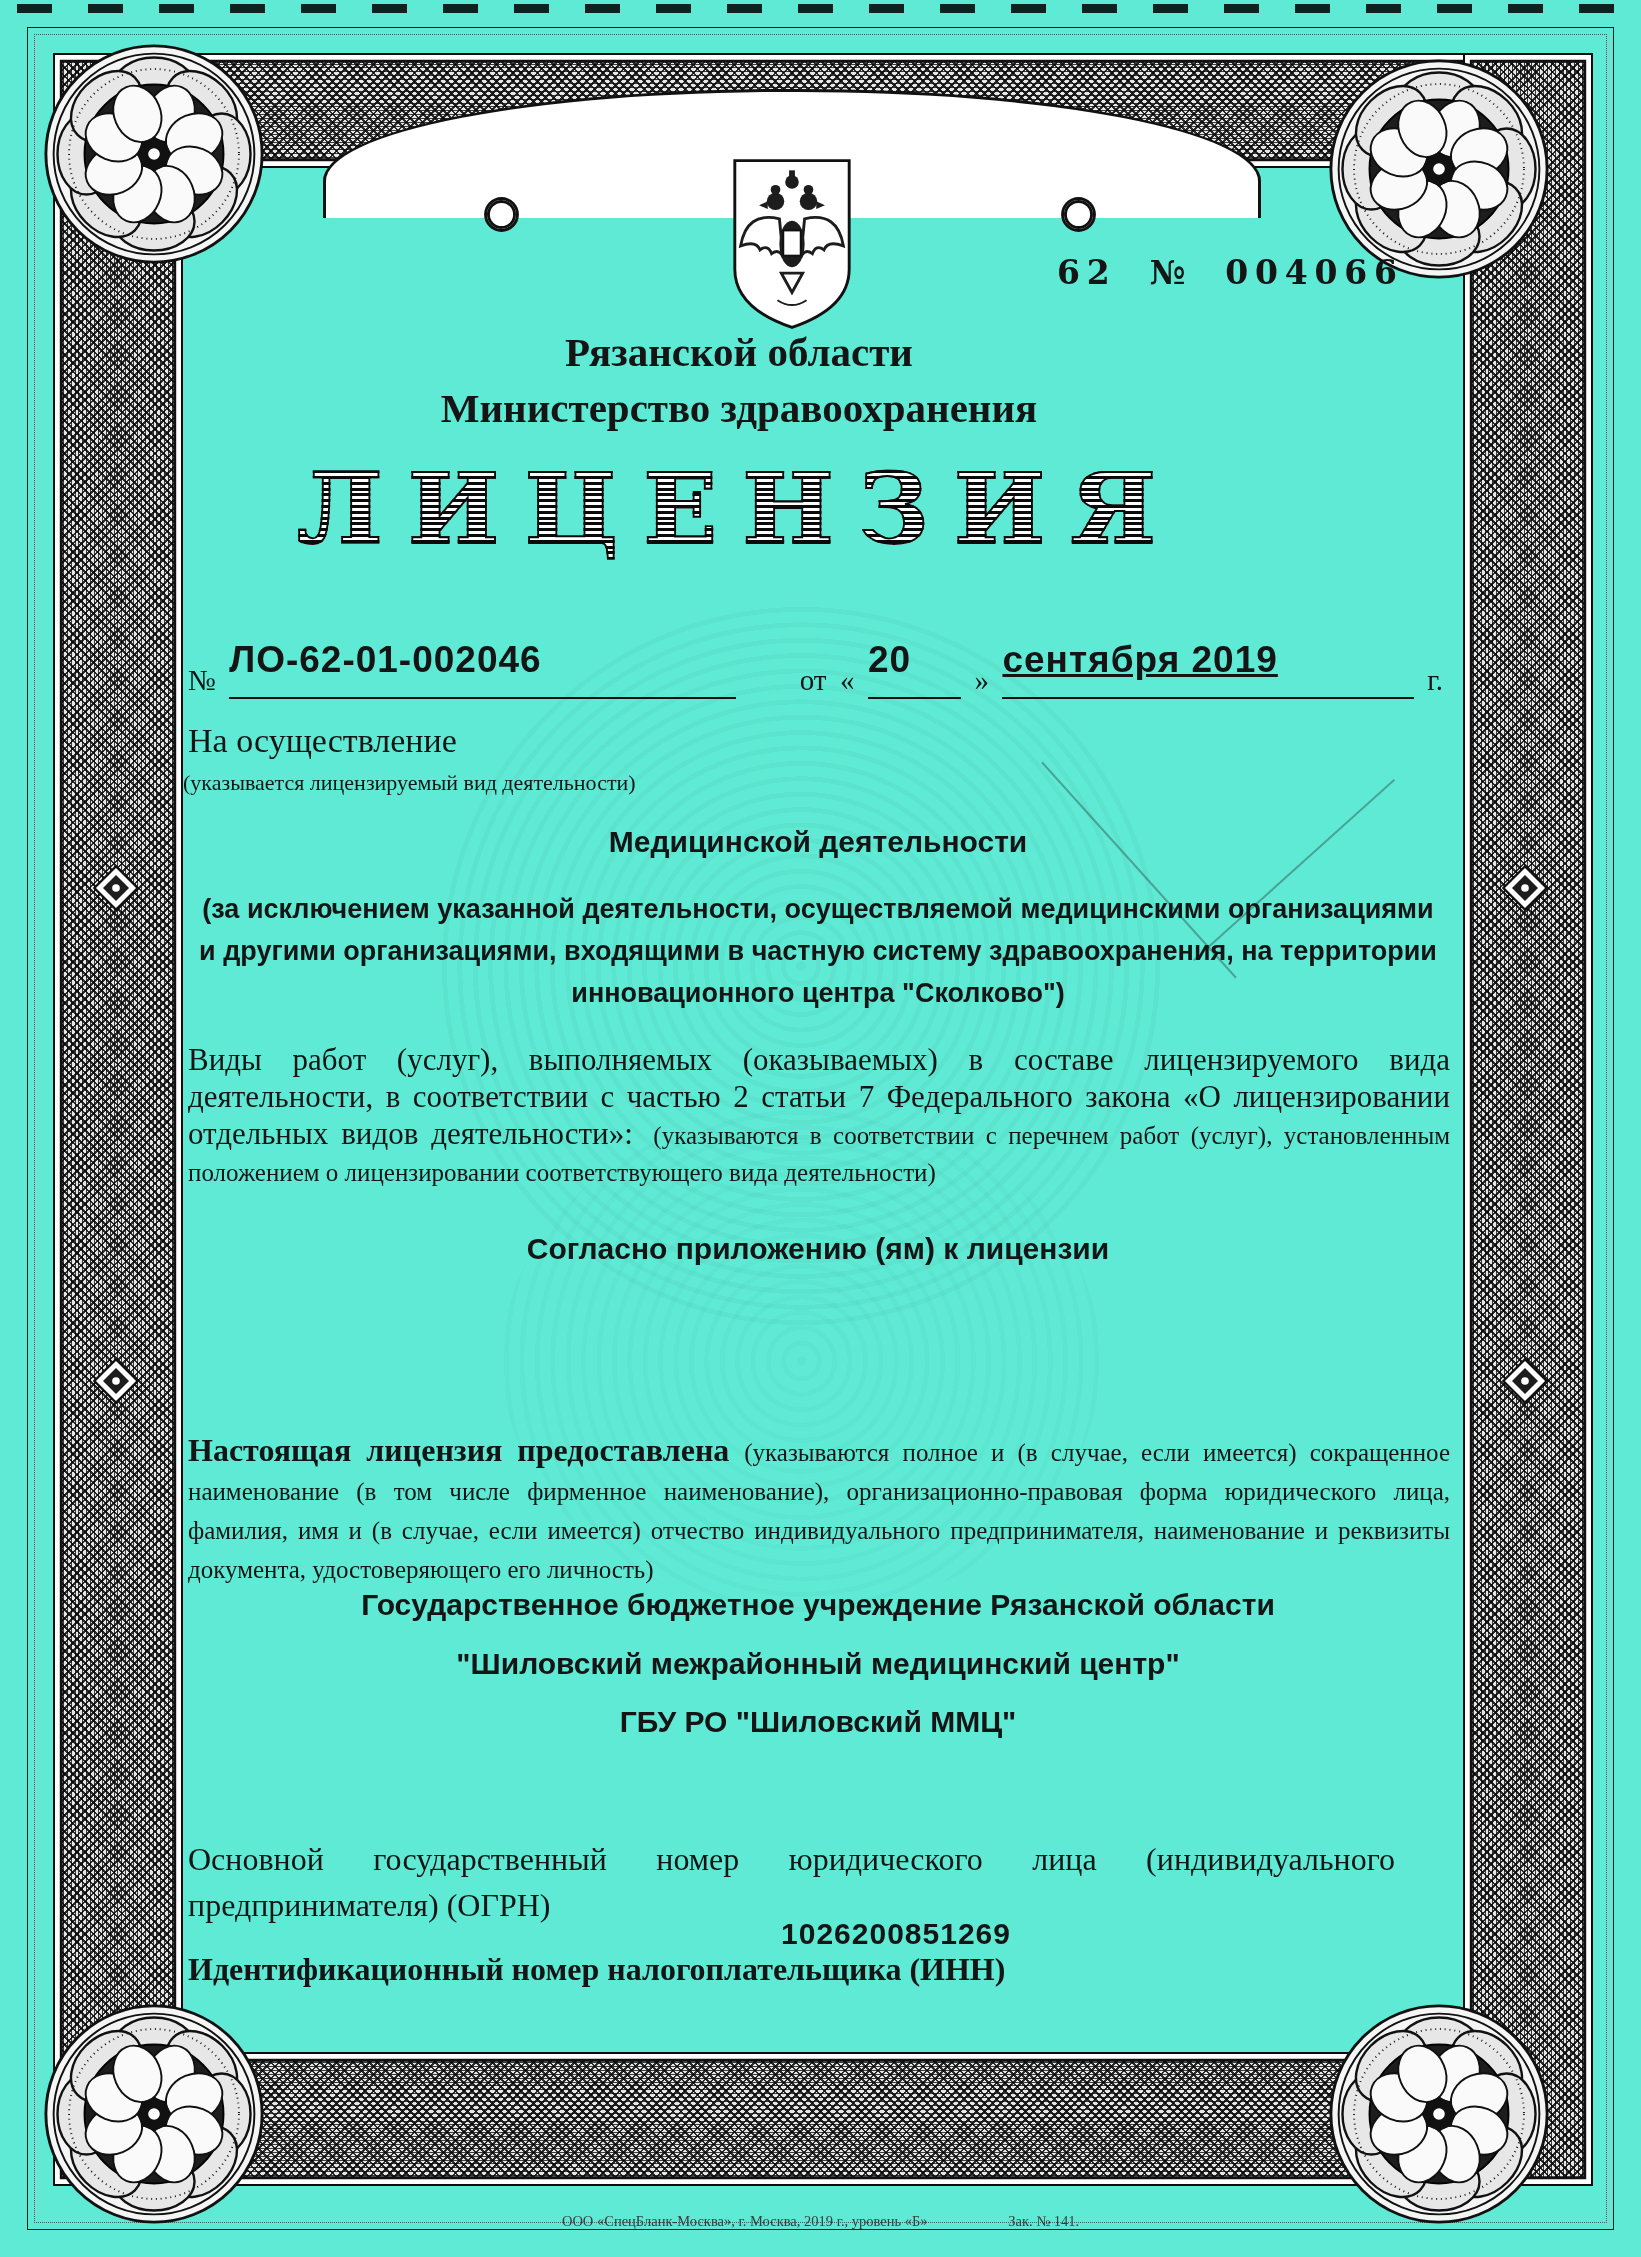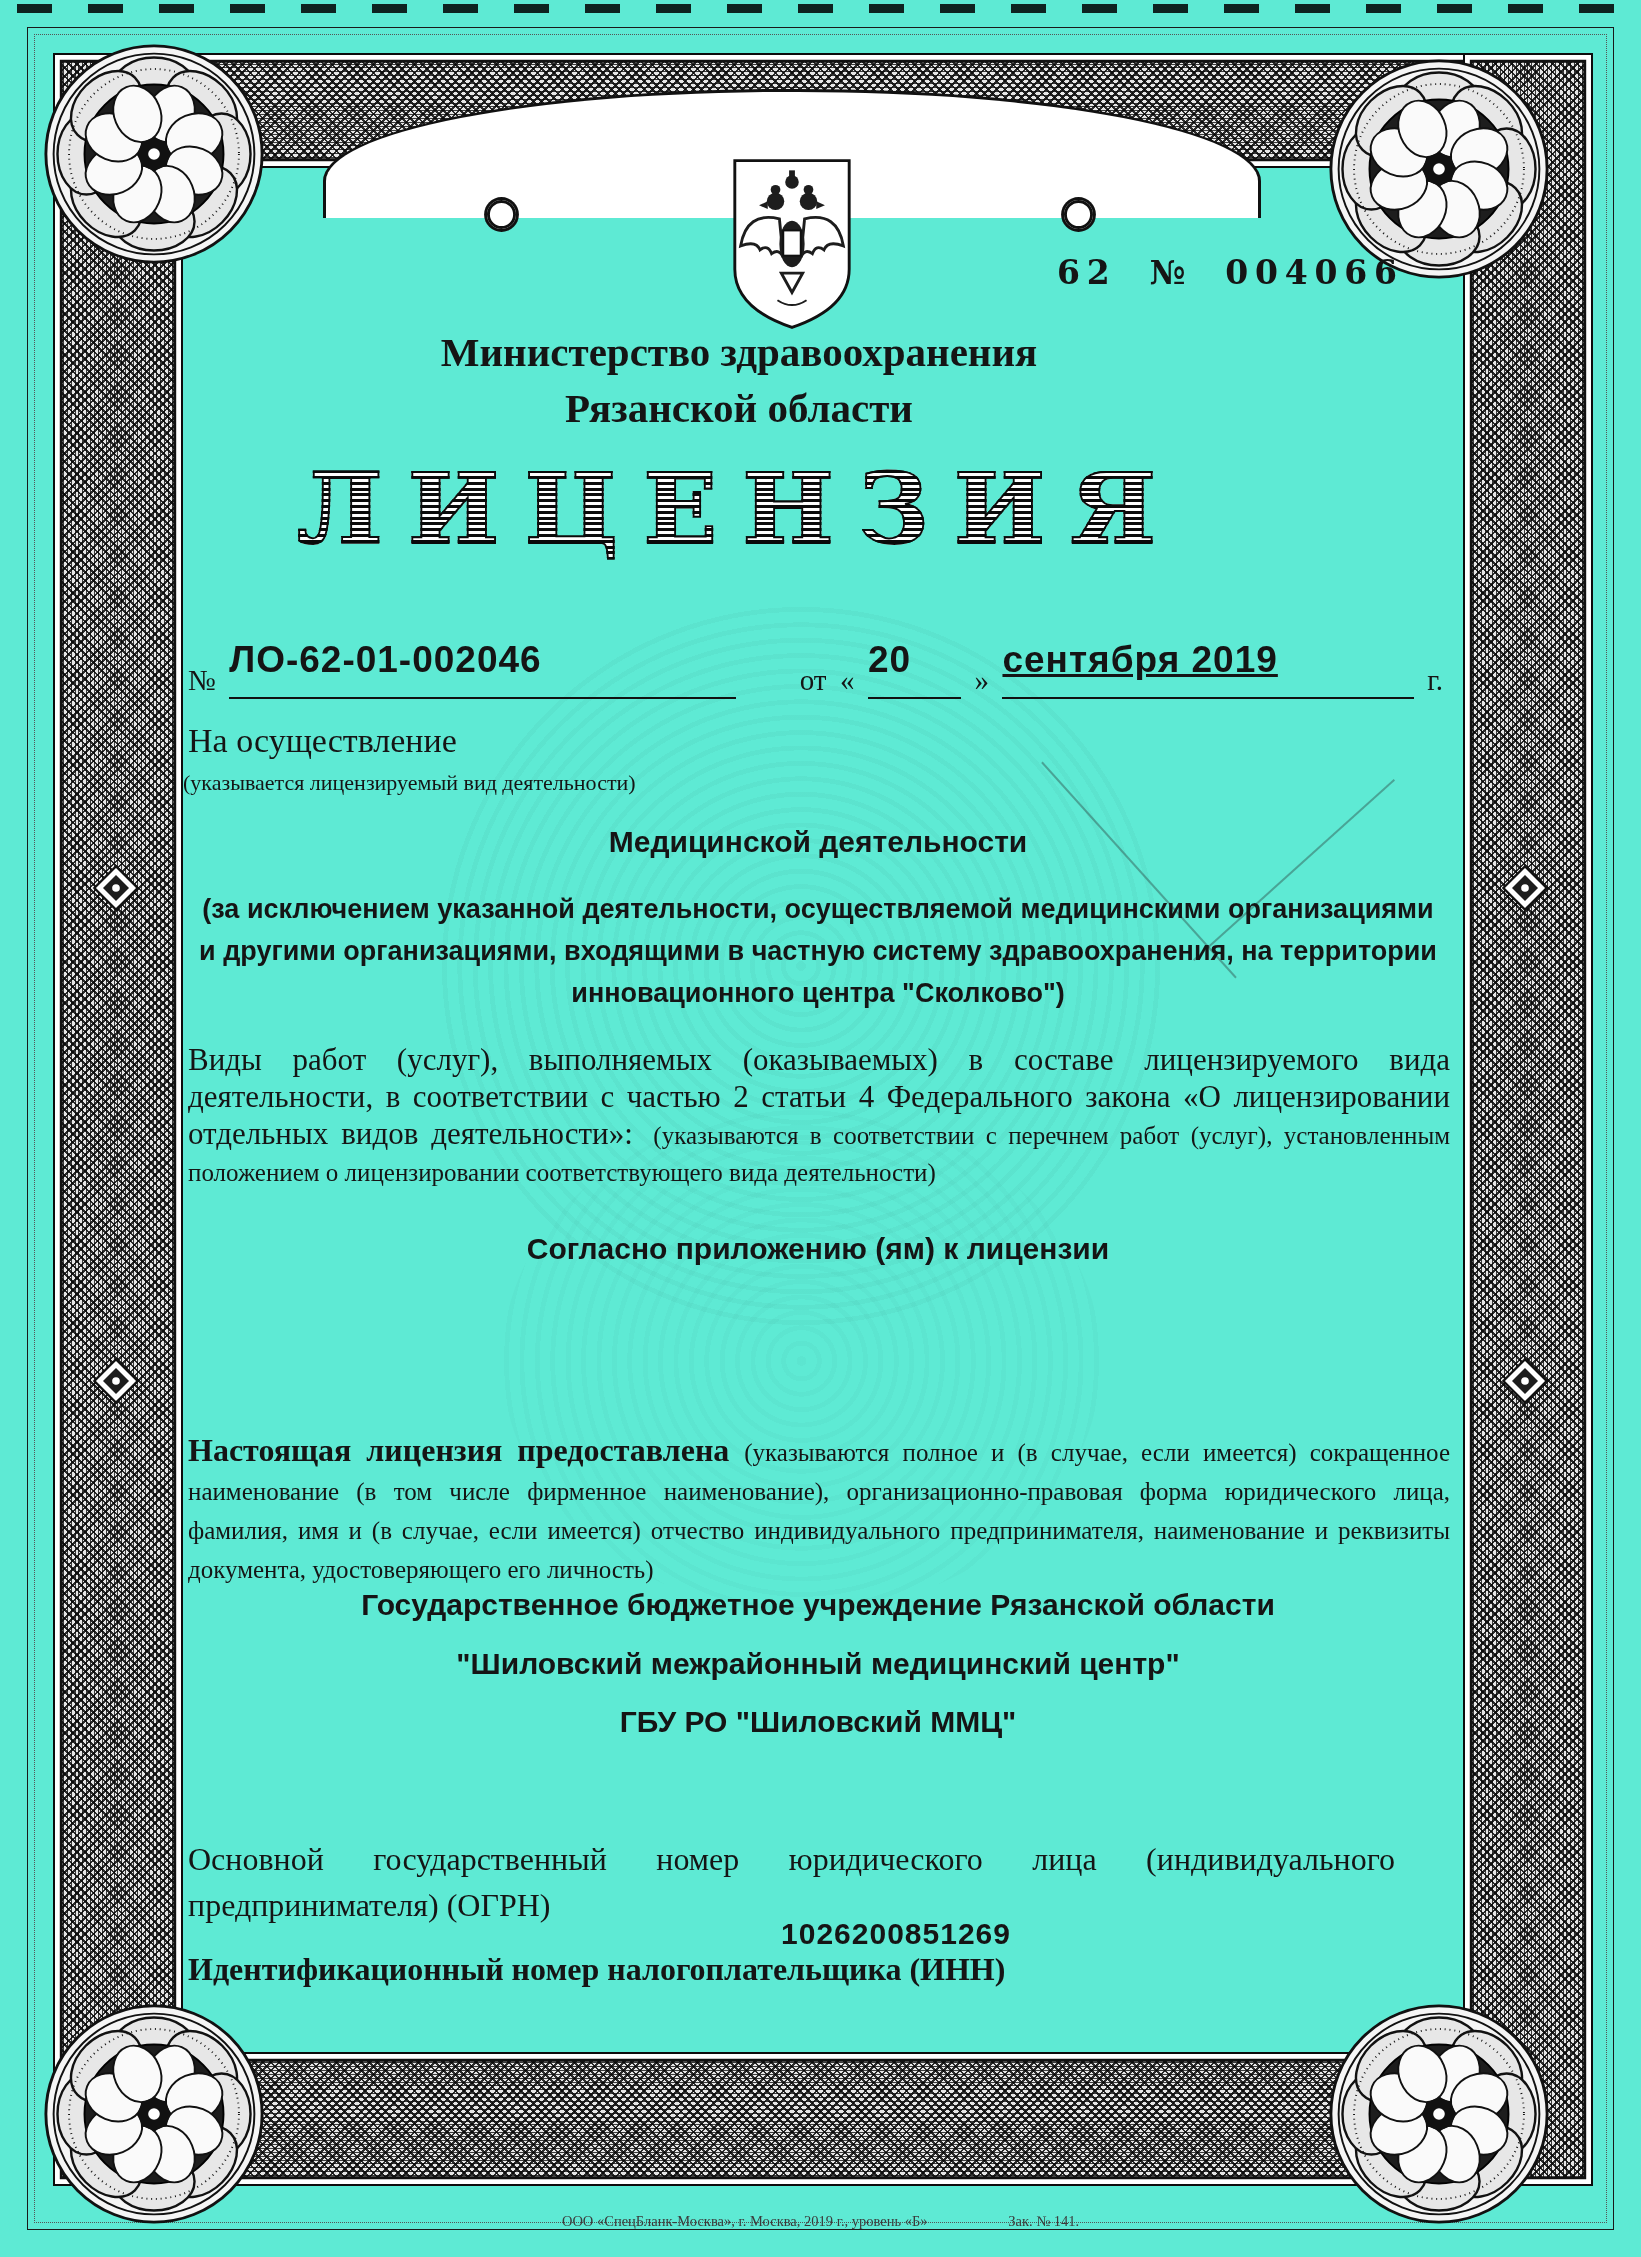--- a/index.html
+++ b/index.html
@@ -215,22 +215,22 @@
       </svg>
   </div>
 
   <div class="abs serial">
     <span>62</span>
     <span>№</span>
     <span>004066</span>
   </div>
 
   <div class="abs ministry">
+    <div>Рязанской области</div>
     <div>Министерство здравоохранения</div>
-    <div>Рязанской области</div>
   </div>
 
   <div class="abs license-title">
     <span>ЛИЦЕНЗИЯ</span>
   </div>
 
   <div class="abs numrow">
     <span class="lbl">№</span>
     <span class="uline u-licno">ЛО-62-01-002046</span>
     <span class="lbl ot">от</span>
@@ -240,21 +240,21 @@
     <span class="uline u-month">сентября 2019</span>
     <span class="lbl">г.</span>
   </div>
 
   <div class="abs lead-serif act-lead">На осуществление</div>
   <div class="abs small-note act-note">(указывается лицензируемый вид деятельности)</div>
   <div class="abs act-exc">(за исключением указанной деятельности, осуществляемой медицинскими организациями и другими организациями, входящими в частную систему здравоохранения, на территории инновационного центра "Сколково")</div>
   <div class="abs bold-center act-name">Медицинской деятельности</div>
 
   <div class="abs para works">
-    <span>Виды работ (услуг), выполняемых (оказываемых) в составе лицензируемого вида деятельности, в соответствии с частью 2 статьи 4 Федерального закона «О лицензировании отдельных видов деятельности»:</span>
+    <span>Виды работ (услуг), выполняемых (оказываемых) в составе лицензируемого вида деятельности, в соответствии с частью 2 статьи 7 Федерального закона «О лицензировании отдельных видов деятельности»:</span>
     <span class="inline-note">(указываются в соответствии с перечнем работ (услуг), установленным положением о лицензировании соответствующего вида деятельности)</span>
   </div>
   <div class="abs bold-center attach">Согласно приложению (ям) к лицензии</div>
 
   <div class="abs para granted">
     <span>Настоящая лицензия предоставлена</span>
     <span class="inline-note">(указываются полное и (в случае, если имеется) сокращенное наименование (в том числе фирменное наименование), организационно-правовая форма юридического лица, фамилия, имя и (в случае, если имеется) отчество индивидуального предпринимателя, наименование и реквизиты документа, удостоверяющего его личность)</span>
   </div>
   <div class="abs bold-center org1">Государственное бюджетное учреждение Рязанской области</div>
   <div class="abs bold-center org2">"Шиловский межрайонный медицинский центр"</div>

